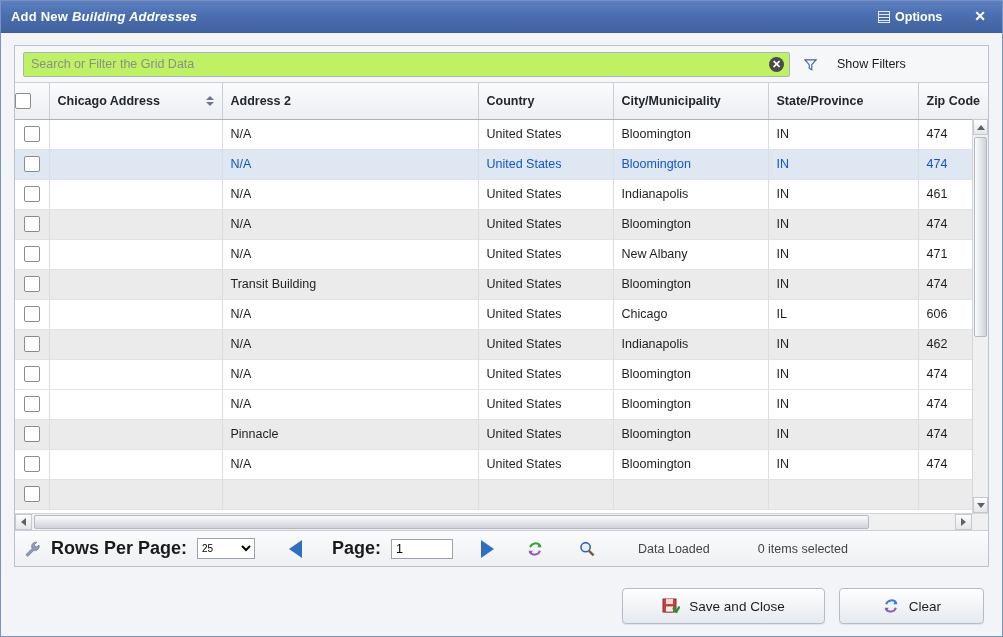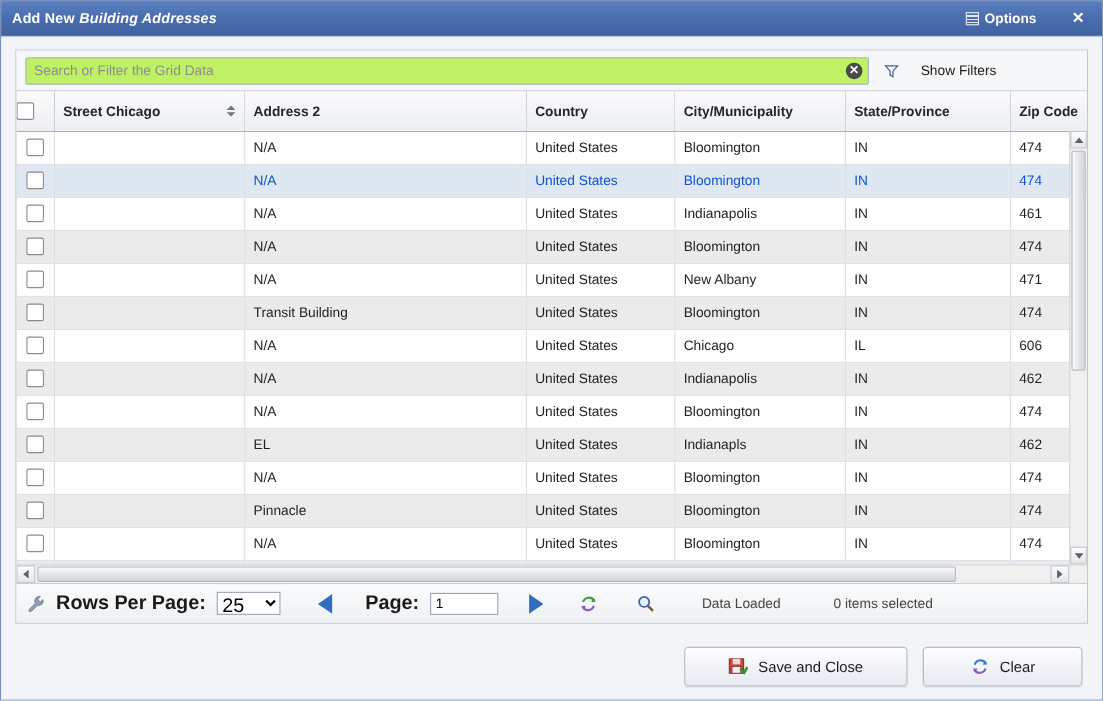--- a/index.html
+++ b/index.html
@@ -341,21 +341,21 @@
     width: 16px; height: 16px;
     display: inline-block;
   }
   .footer-label {
     font-size: 18px;
     color: #1a1a1a;
     font-weight: bold;
   }
   select.rpp {
     font-family: "Liberation Sans", sans-serif;
-    font-size: 18px;
+    font-size: 10px;
     height: 21px;
     width: 58px;
     border: 1px solid #9aa3b2;
     background: #ffffff;
   }
   .nav-tri-left {
     width: 0; height: 0;
     border-top: 9px solid transparent;
     border-bottom: 9px solid transparent;
     border-right: 13px solid #2f6fc0;
@@ -455,21 +455,21 @@
             <col style="width:150px">
             <col style="width:70px">
           </colgroup>
           <thead>
             <tr>
               <th class="cb-cell">
                 <span class="cb"></span>
               </th>
               <th>
                 <div class="th-inner">
-                  <span>Street Chicago</span>
+                  <span>Chicago Address</span>
                   <span class="sort-arrows">
                     <span class="arrow-up"></span>
                       <span class="arrow-down"></span>
                   </span>
                 </div>
               </th>
               <th>
                 <span>Address 2</span>
               </th>
               <th>
@@ -560,29 +560,20 @@
               <td>462</td>
             </tr>
             <tr>
               <td class="cb-cell"><span class="cb"></span></td>
               <td></td>
               <td>N/A</td>
               <td>United States</td>
               <td>Bloomington</td>
               <td>IN</td>
               <td>474</td>
-            </tr>
-            <tr class="row-alt">
-              <td class="cb-cell"><span class="cb"></span></td>
-              <td></td>
-              <td>EL</td>
-              <td>United States</td>
-              <td>Indianapls</td>
-              <td>IN</td>
-              <td>462</td>
             </tr>
             <tr>
               <td class="cb-cell"><span class="cb"></span></td>
               <td></td>
               <td>N/A</td>
               <td>United States</td>
               <td>Bloomington</td>
               <td>IN</td>
               <td>474</td>
             </tr>

